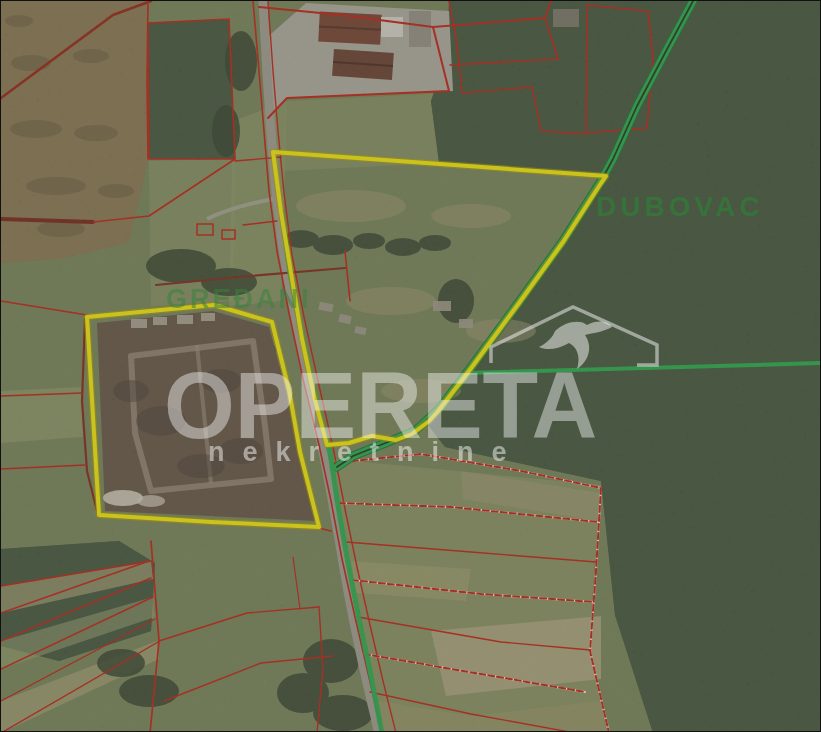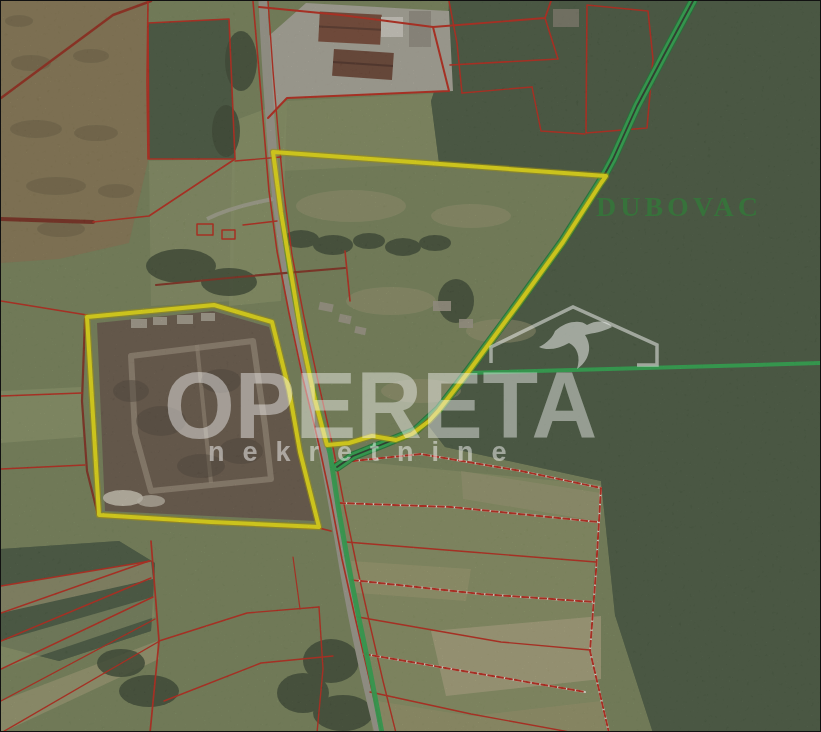--- a/index.html
+++ b/index.html
@@ -4,21 +4,21 @@
 <style>
   html,body{margin:0;padding:0;background:#222;}
   #stage{
     position:relative;width:821px;height:732px;overflow:hidden;
     background:#7d8a5f;box-sizing:border-box;border:1px solid #111;
     font-family:"Liberation Sans", sans-serif;
   }
   #basemap{position:absolute;left:0;top:0;}
   .maplabel{
     position:absolute;font-weight:bold;white-space:nowrap;
-    font-family:Liberation Serif, serif;
+    font-family:Liberation Sans, sans-serif;
     text-transform:uppercase;pointer-events:none;
   }
   #lbl-gredani{left:165px;top:283px;font-size:27px;letter-spacing:3px;color:rgba(56,130,60,0.55);}
   #lbl-dubovac{left:595px;top:190px;font-size:28px;letter-spacing:4px;color:rgba(52,118,58,0.88);}
   #lbl-novivaros{left:457px;top:531px;font-size:29px;letter-spacing:2px;color:rgba(52,124,58,0.9);}
   #watermark{position:absolute;left:0;top:16px;width:663px;height:732px;pointer-events:none;padding-left:24px;}
   #wm-brand{
     position:absolute;left:163px;top:341px;font-size:91px;font-weight:bold;
     line-height:1;letter-spacing:0px;color:rgba(248,248,248,0.44);
     transform:scaleY(1.04);transform-origin:left top;
@@ -240,20 +240,21 @@
     <polygon points="272,151 605,175 600,182 562,241 518,302 468,370 438,409 428,420 411,433 395,439 371,435 348,442 326,444 314,399 301,338 290,272 280,211" stroke="#b9a700" stroke-width="6.5" opacity="0.55"></polygon>
     <polygon points="272,151 605,175 600,182 562,241 518,302 468,370 438,409 428,420 411,433 395,439 371,435 348,442 326,444 314,399 301,338 290,272 280,211" stroke="#f8ec12" stroke-width="4"></polygon>
     <polygon points="86,316 213,304 271,321 288,389 299,451 318,526 210,521 98,514" stroke="#b9a700" stroke-width="6.5" opacity="0.55"></polygon>
     <polygon points="86,316 213,304 271,321 288,389 299,451 318,526 210,521 98,514" stroke="#f8ec12" stroke-width="4"></polygon>
   </g>
 
   <rect x="0" y="0" width="821" height="732" filter="url(#grainDark)" opacity="0.18"></rect>
   <rect x="0" y="0" width="821" height="732" filter="url(#grainLight)" opacity="0.08"></rect>
 </svg>
 
+<div class="maplabel" id="lbl-gredani">GREĐANI</div>
 <div class="maplabel" id="lbl-dubovac">DUBOVAC</div>
 
 <div id="watermark">
   <svg id="wm-logo" width="182" height="82" viewBox="0 0 182 82">
     <path d="M6,64 L6,48 L88,8 L172,46 L172,66 L152,66" fill="none" stroke="rgba(248,248,248,0.5)" stroke-width="3.5" stroke-linejoin="miter"></path>
     <path d="M70,32 C80,22 96,20 102,26 C112,20 124,22 127,28
              C118,33 108,34 100,36 C108,48 104,62 92,70
              C96,58 92,48 84,44 C74,50 62,52 54,48 C62,44 68,38 70,32 Z" fill="rgba(248,248,248,0.5)"></path>
   </svg>
   <div id="wm-brand">OPERETA</div>

